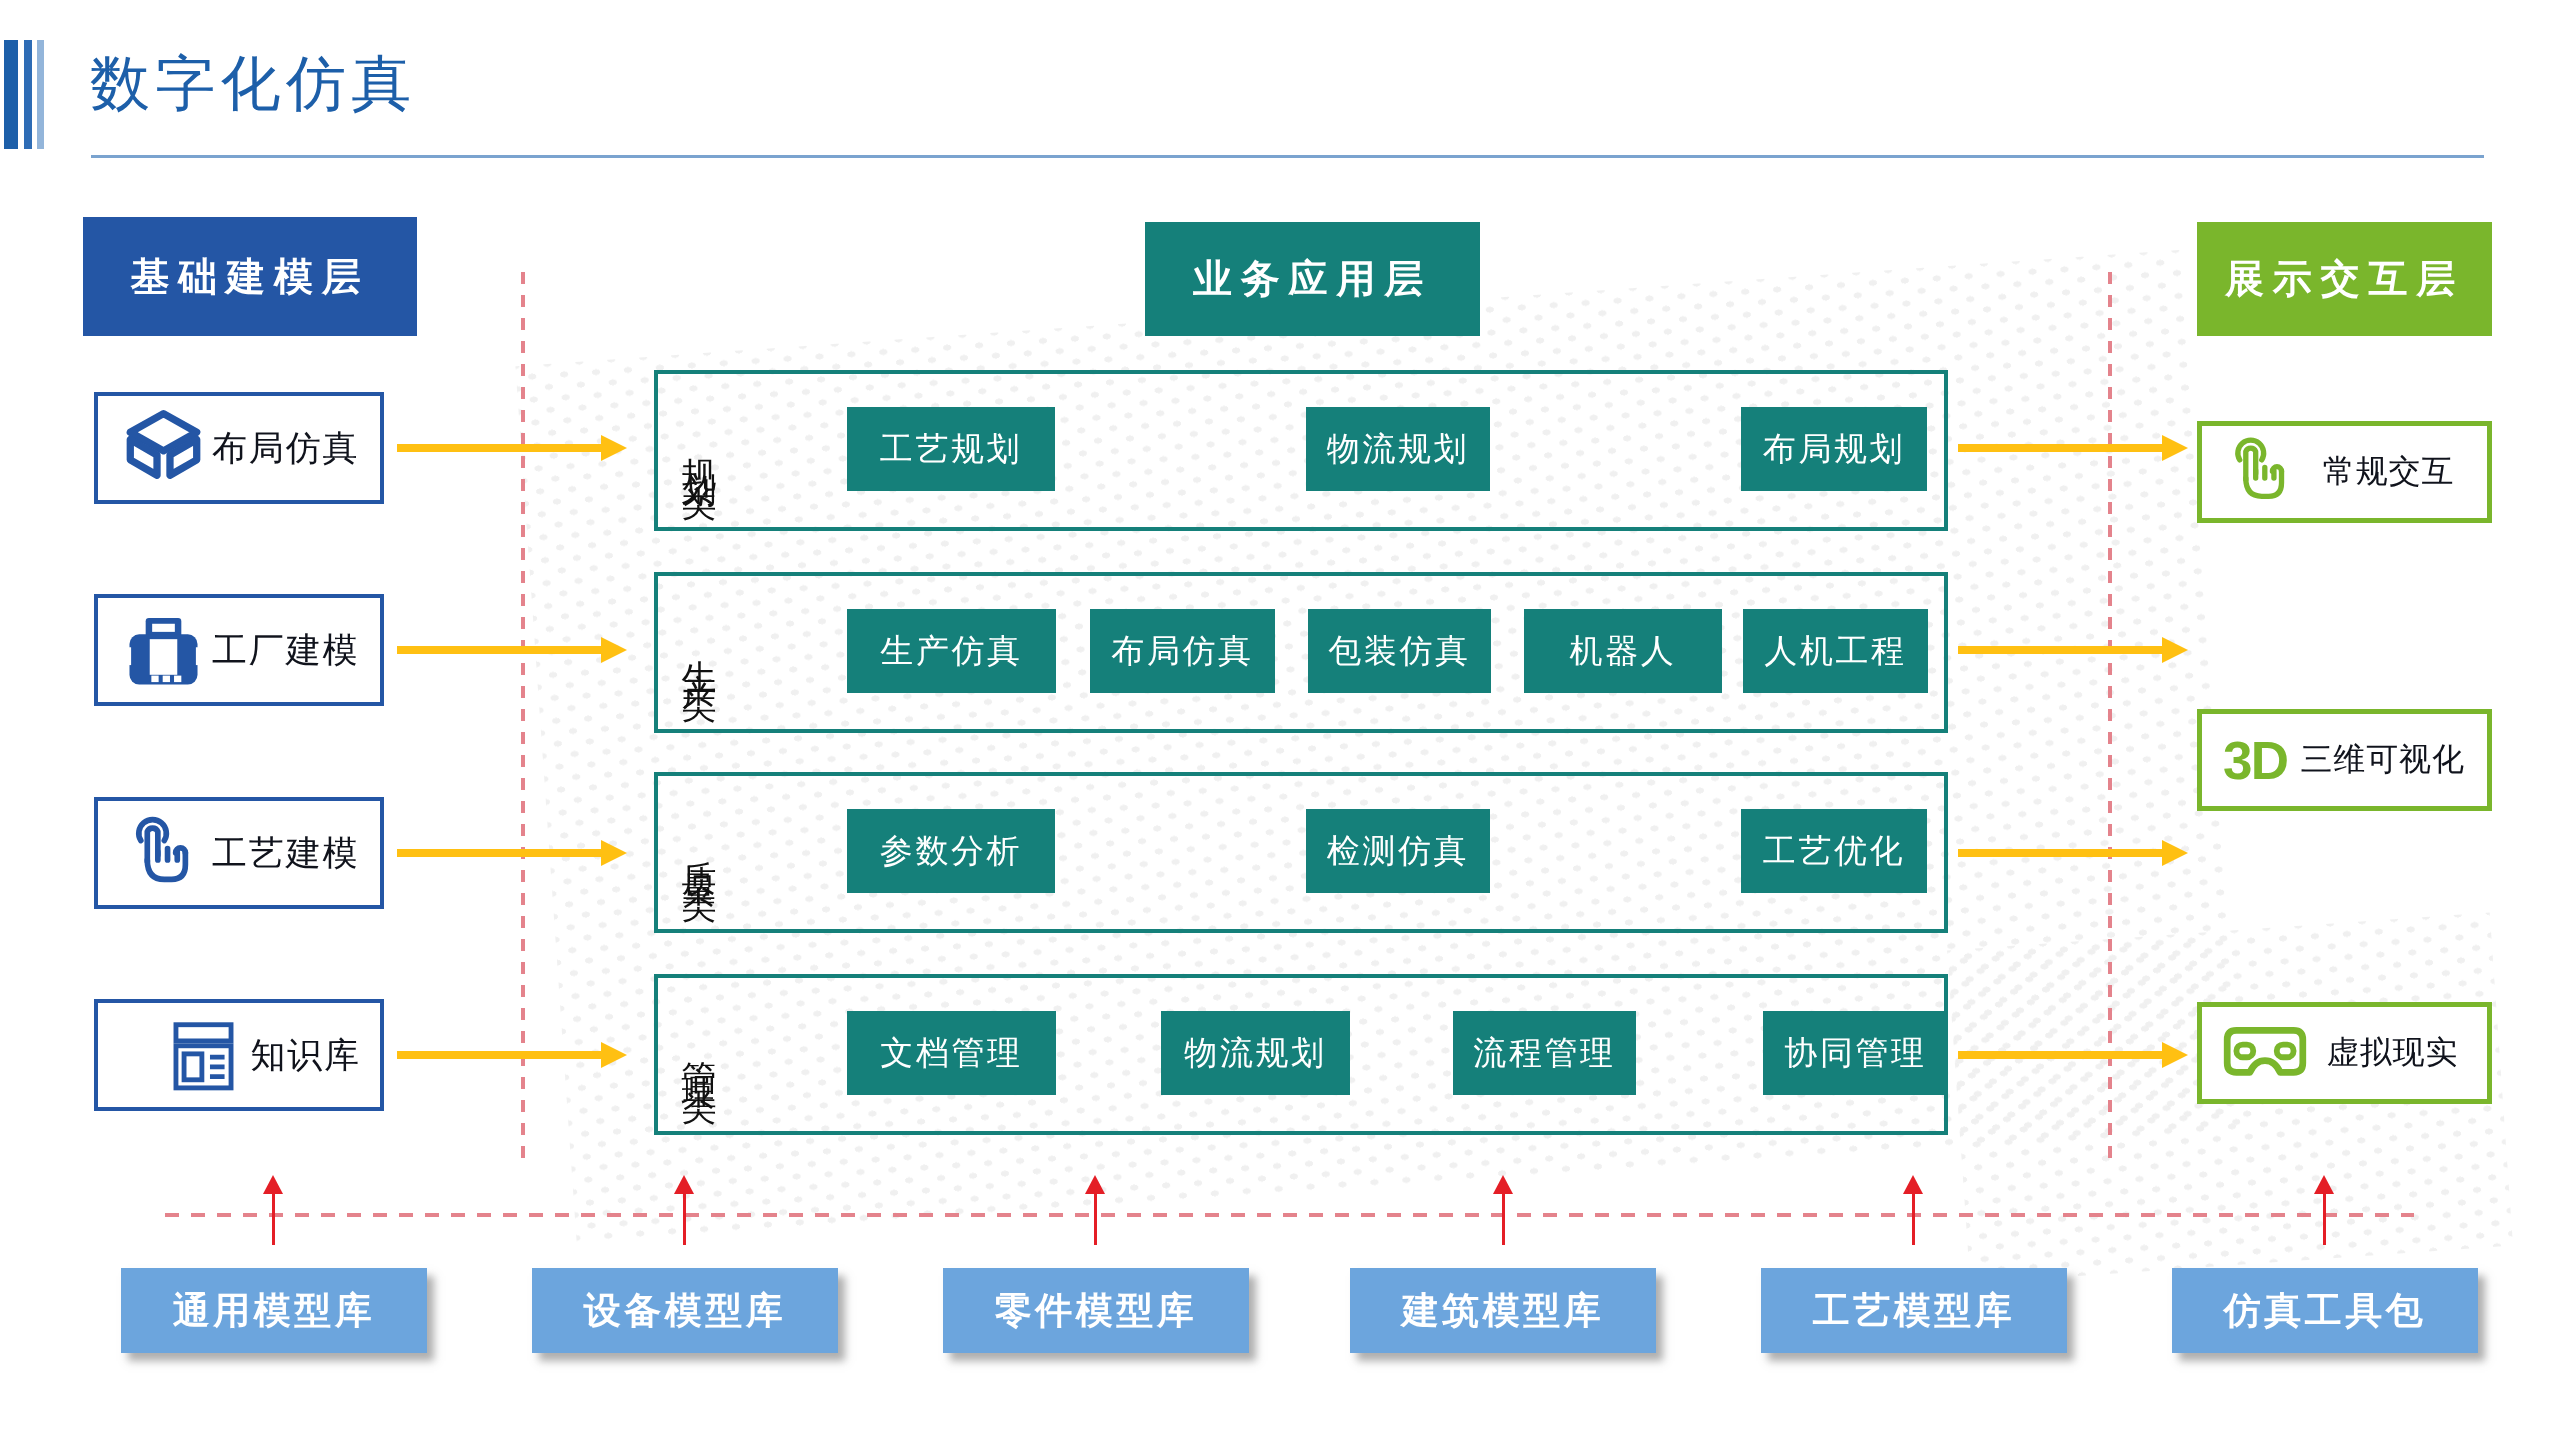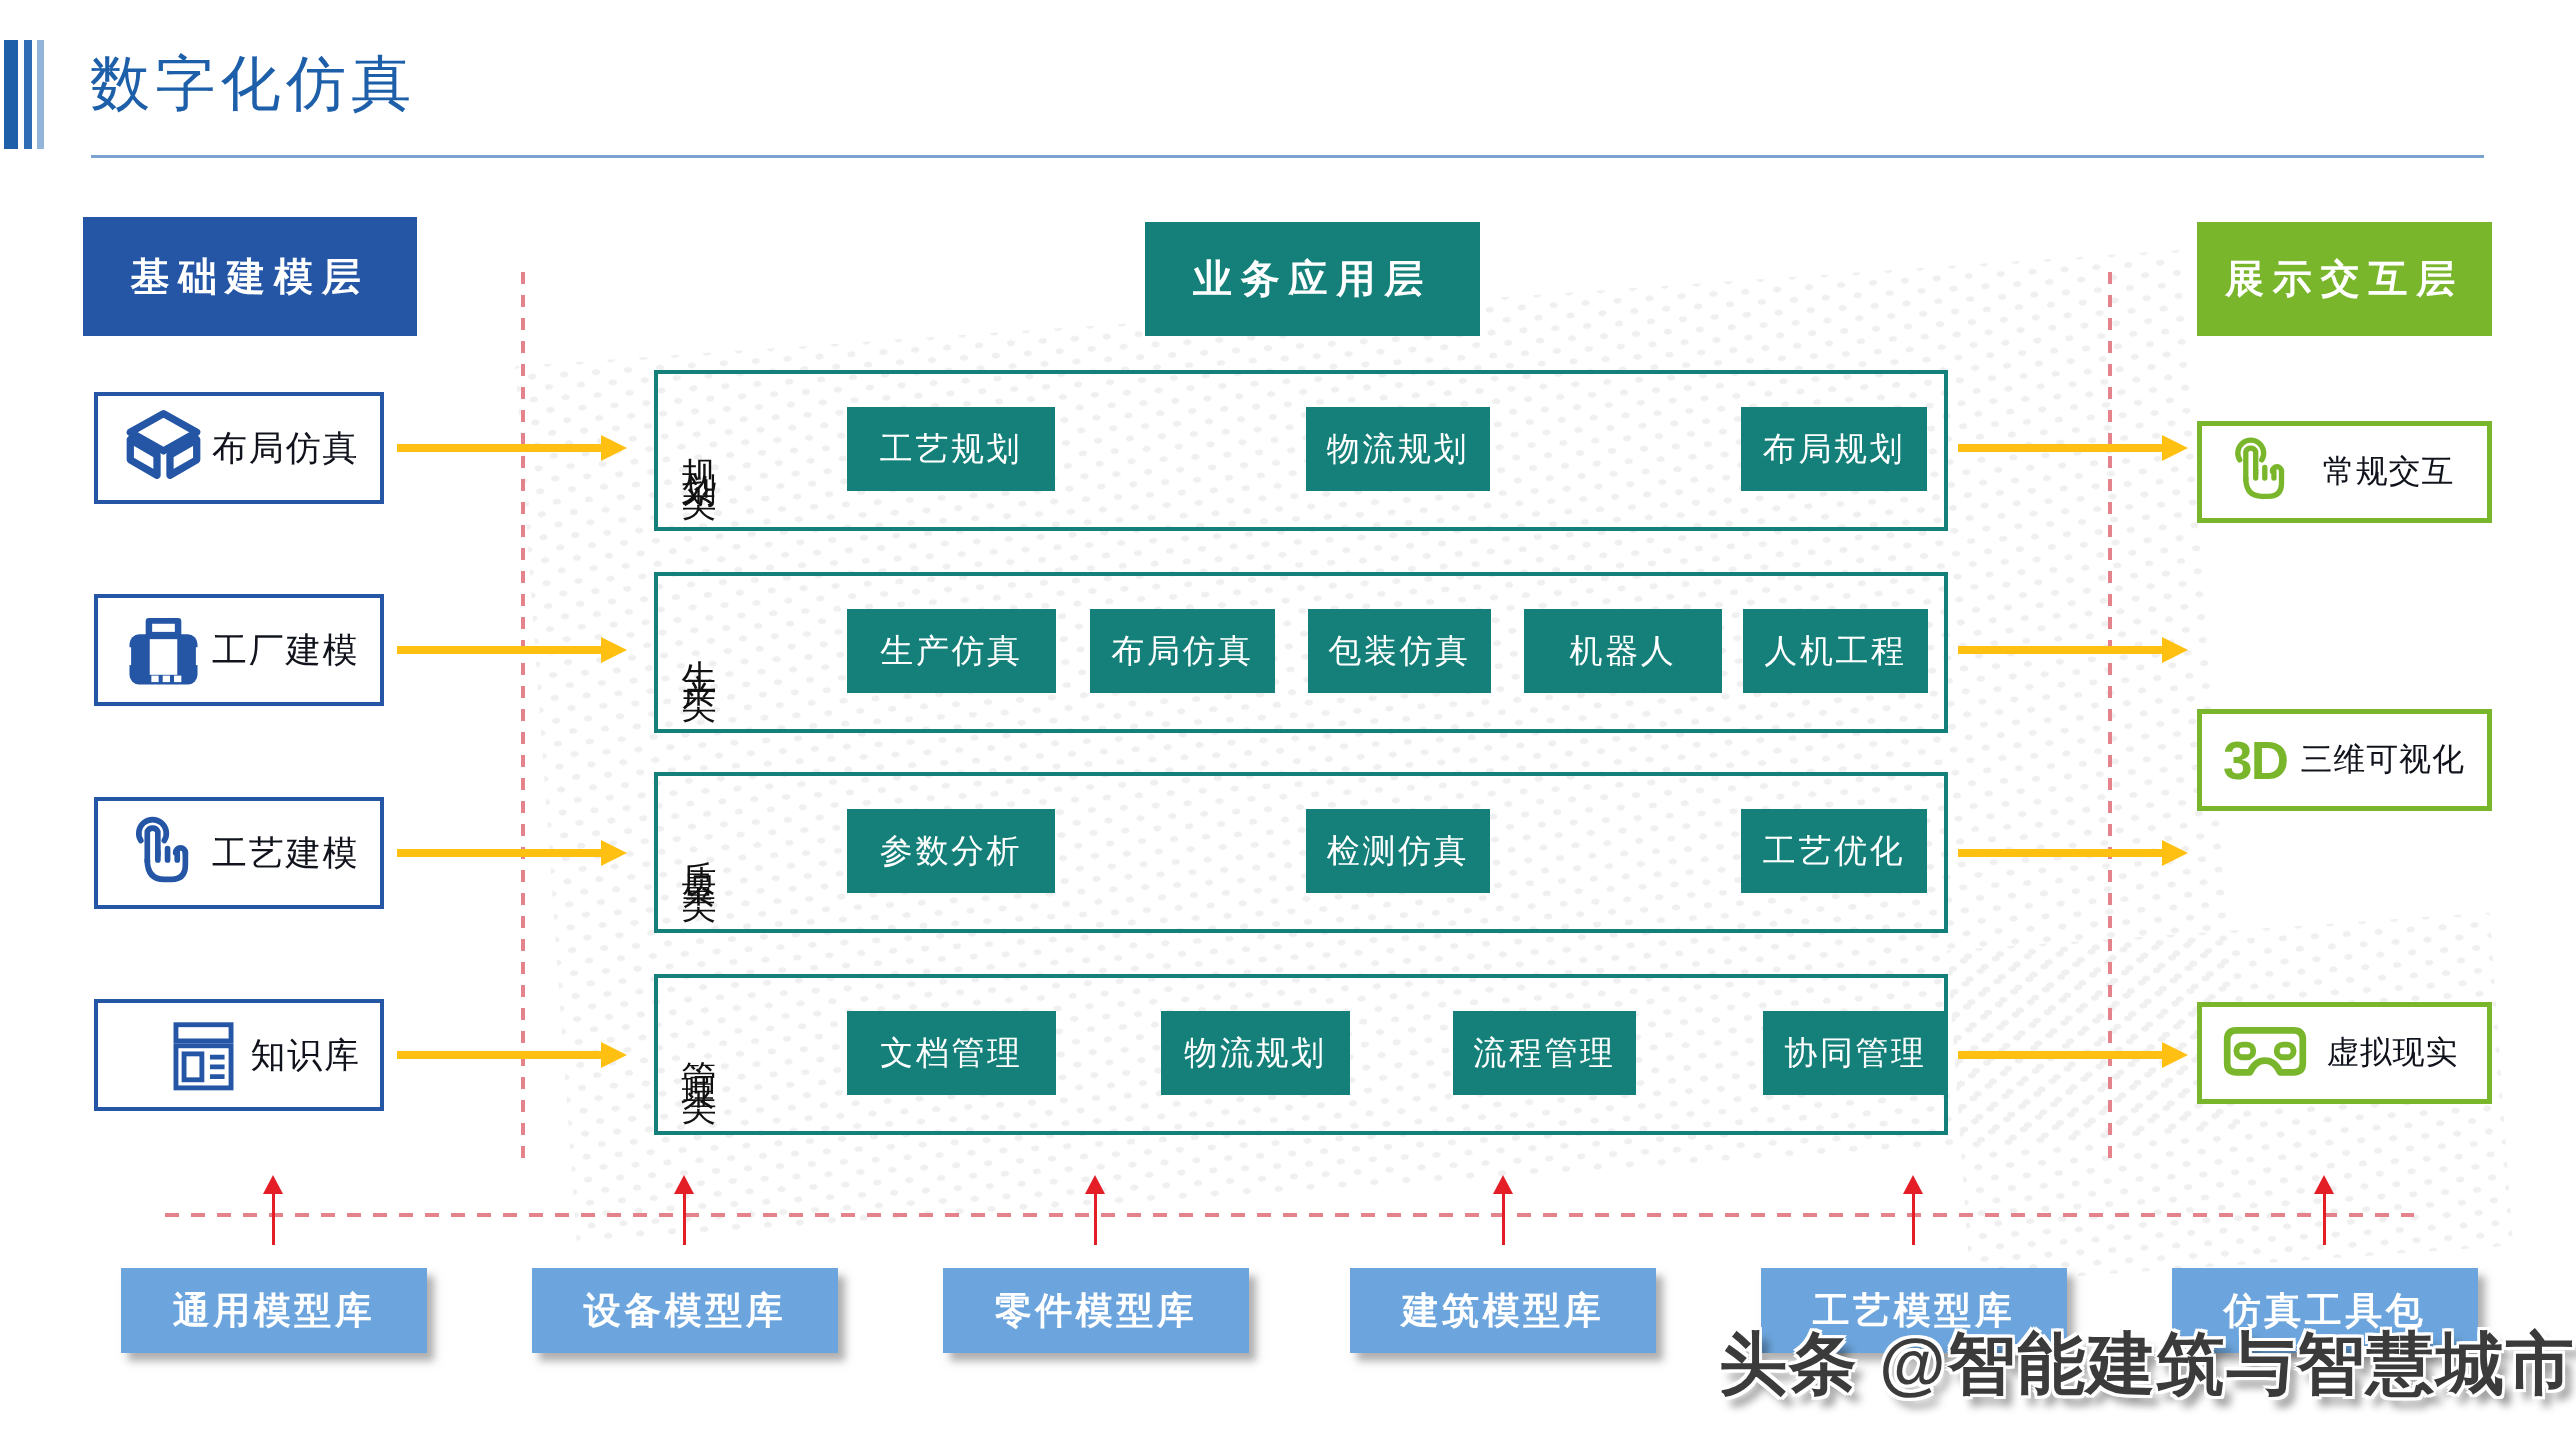--- a/index.html
+++ b/index.html
@@ -254,16 +254,15 @@
       <i class="uline"></i>
     </div>
 
   <div class="bbtn" style="left:121px;">通用模型库</div>
   <div class="bbtn" style="left:532px;">设备模型库</div>
   <div class="bbtn" style="left:943px;">零件模型库</div>
   <div class="bbtn" style="left:1350px;">建筑模型库</div>
   <div class="bbtn" style="left:1761px;">工艺模型库</div>
   <div class="bbtn" style="left:2172px;">仿真工具包</div>
 
-  <div class="watermark">头条 @智能建筑与智慧城市</div>
 
 </div>
 
 
 </body></html>

